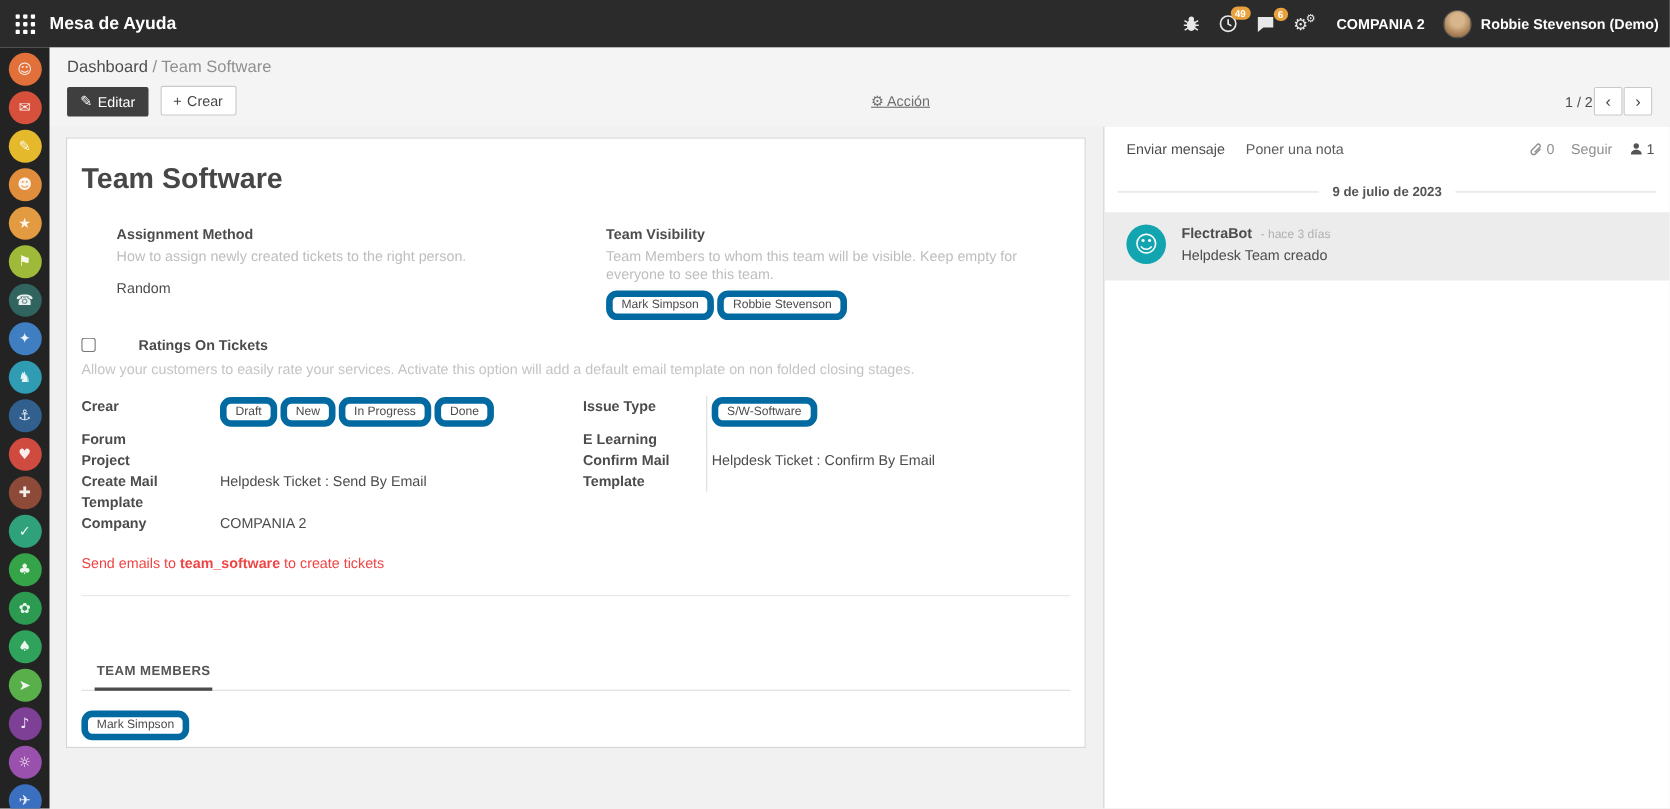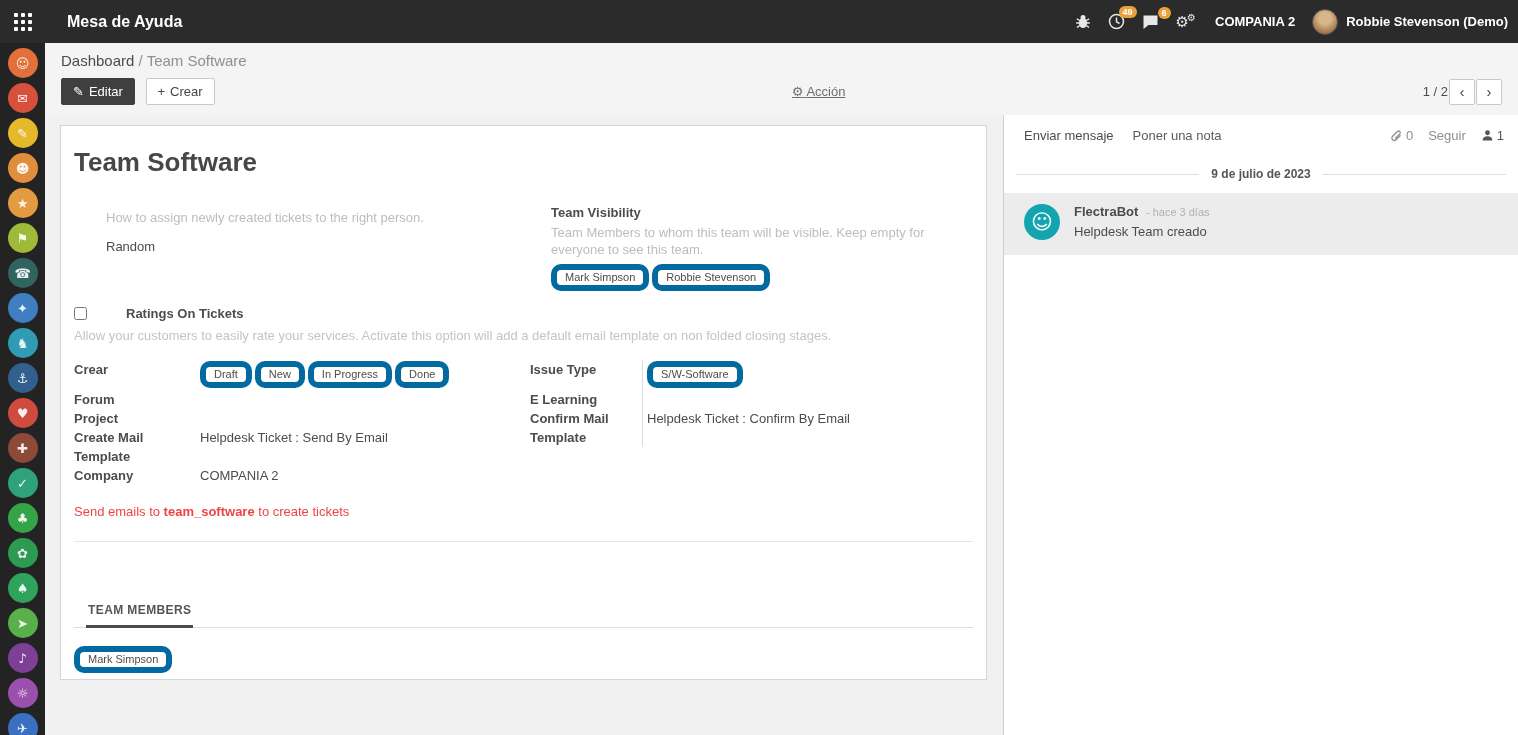--- a/index.html
+++ b/index.html
@@ -3,21 +3,21 @@
 <meta charset="utf-8">
 <style>
   * { margin:0; padding:0; box-sizing:border-box; }
   html,body { width:1518px; height:735px; overflow:hidden; }
   body { font-family:"Liberation Sans",sans-serif; font-size:13px; color:#4c4c4c; background:#f1f1f1; }
   .glyph { font-family:"DejaVu Sans",sans-serif; }
 
   
   .topbar { position:absolute; top:0; left:0; right:0; height:43px; background:#2b2b2b; color:#fff; display:flex; align-items:center; z-index:20; }
   .apps-btn { width:45px; height:43px; display:flex; align-items:center; justify-content:center; cursor:pointer; }
-  .topbar-title { font-size:16px; font-weight:bold; margin-left:22px; }
+  .topbar-title { font-size:16px; font-weight:bold; margin-left:0; }
   .topbar-spacer { flex:1; }
   .tb-item { display:flex; align-items:center; margin-right:17px; position:relative; cursor:pointer; color:#e8e8e8; }
   .tb-badge { position:absolute; top:-7px; right:-12px; background:#e9a23b; color:#fff; font-size:9px; font-weight:bold; border-radius:8px; padding:1px 4px; line-height:10px; }
   .tb-text { font-size:13px; font-weight:bold; color:#fff; }
   .tb-avatar { width:26px; height:26px; border-radius:50%; background:radial-gradient(circle at 50% 35%, #d8b58a 0 30%, #a67c52 70%, #6b4f33 100%); margin-right:8px; border:1px solid #555; }
 
   
   .sidebar { position:absolute; top:43px; left:0; bottom:0; width:45px; background:#232323; overflow:hidden; z-index:15; }
   .app { width:30px; height:30px; border-radius:50%; margin:5px auto; display:flex; align-items:center; justify-content:center; color:rgba(255,255,255,.9); font-size:13px; cursor:pointer; }
 
@@ -268,20 +268,21 @@
   </div>
 
   <div class="body-row">
 
     <div class="content">
       <div class="card">
         <h1 class="form-title">Team Software</h1>
 
         <div class="top-groups">
           <div class="group">
+            <div class="g-label">Assignment Method</div>
             <div class="g-help">How to assign newly created tickets to the right person.</div>
             <div class="g-value">Random</div>
           </div>
           <div class="group">
             <div class="g-label">Team Visibility</div>
             <div class="g-help">Team Members to whom this team will be visible. Keep empty for everyone to see this team.</div>
             <div class="g-tags">
               
             <span class="pill">Mark Simpson</span><span class="pill">Robbie Stevenson</span></div>
           </div>

